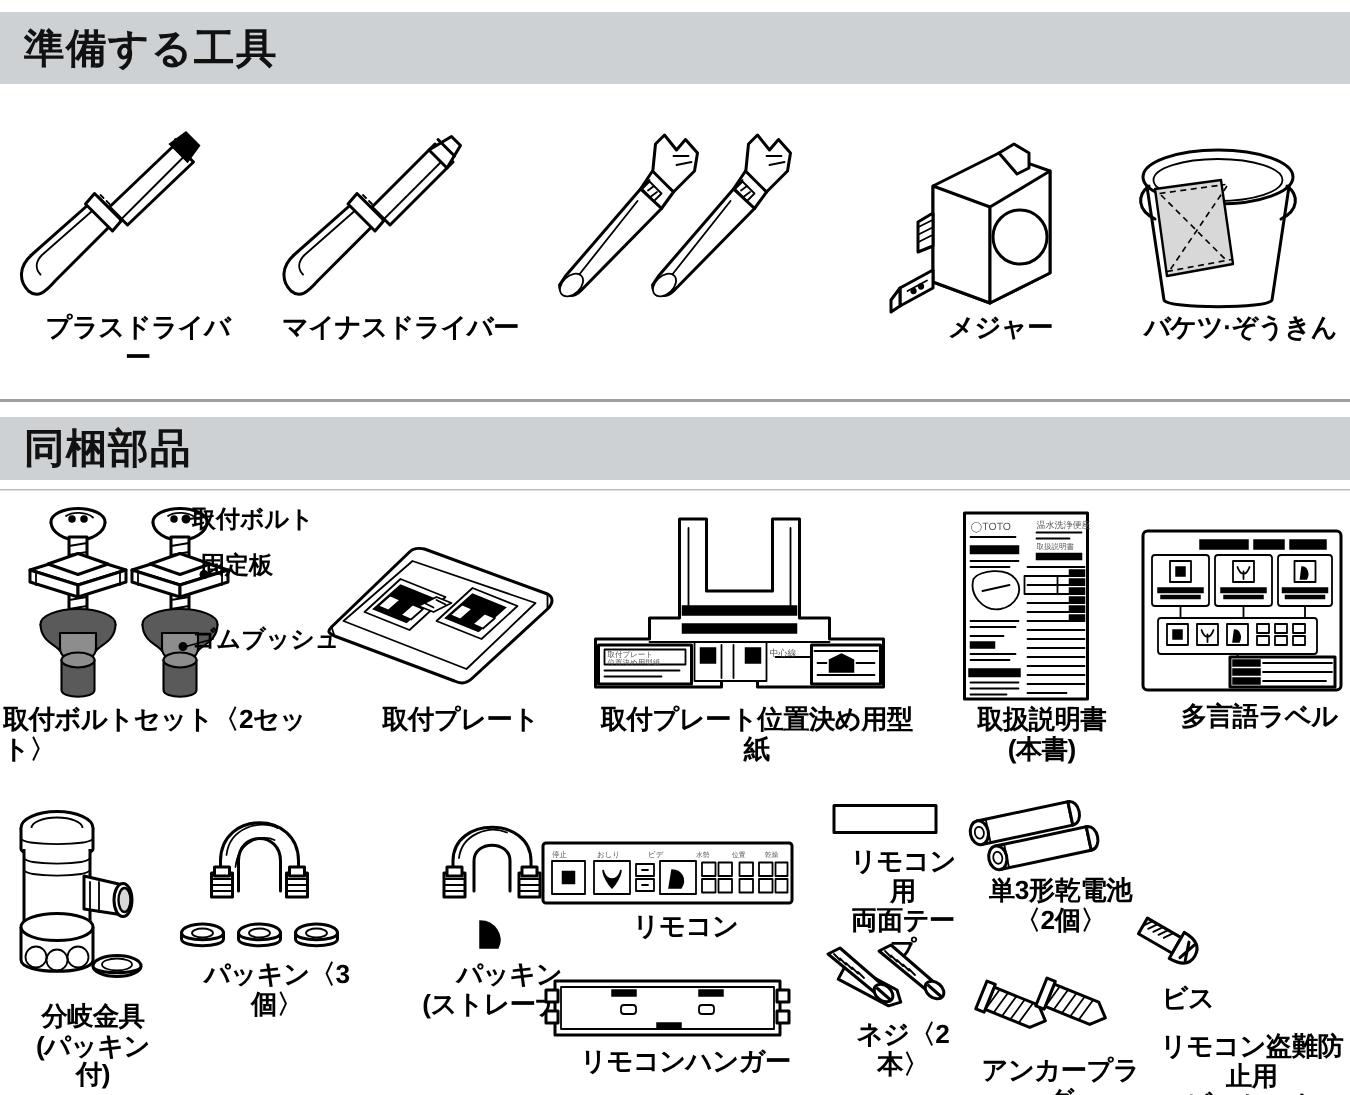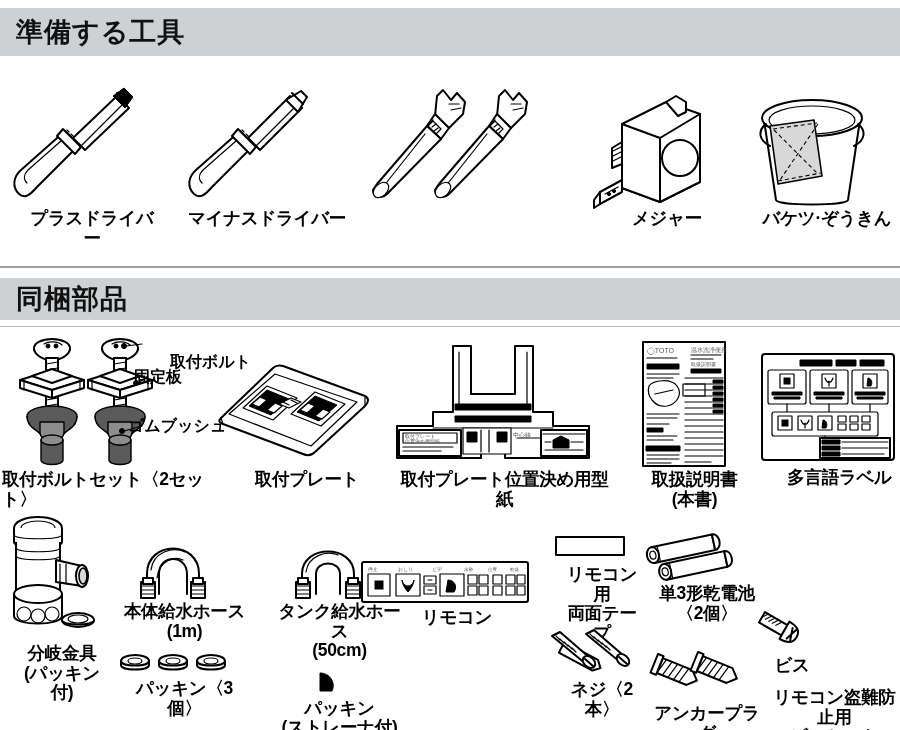--- a/index.html
+++ b/index.html
@@ -217,21 +217,21 @@
           <ellipse class="fil-mg" cx="42" cy="104" rx="11" ry="5"></ellipse>
 
           <circle class="fil-k" cx="46" cy="10" r="2.5"></circle>
           <path class="ln-t" d="M48 10 L64 8"></path>
           <circle class="fil-k" cx="58" cy="47" r="2.5"></circle>
           <path class="ln-t" d="M60 47 L70 40"></path>
           <circle class="fil-k" cx="44" cy="95" r="2.5"></circle>
           <path class="ln-t" d="M46 95 L64 90"></path>
         </g>
       </svg>
-      <div class="callout" style="left:128px;top:16px;margin-left:42px;">取付ボルト</div>
+      <div class="callout" style="left:128px;top:0px;">取付ボルト</div>
       <div class="callout" style="left:134px;top:31px;">固定板</div>
       <div class="callout" style="left:128px;top:80px;text-align:center;">ゴムブッシュ</div>
     </div>
     <div class="cap" style="text-align:left;padding-left:2px;">取付ボルトセット〈2セット〉</div>
   </div>
 
   <div class="item" style="left:215px;top:352px;width:160px;">
     <div class="art" style="width:160px;height:118px;">
       <svg width="160" height="118" viewBox="0 0 160 118">
         <path class="fil-w" d="M6 66 L58 16 C60 14 64 13 68 14 L150 44 C154 46 154 50 150 54 L100 100 C96 104 92 104 88 102 L8 72 C4 70 3 69 6 66 Z"></path>
@@ -347,21 +347,21 @@
         <rect class="fil-w-t" x="104" y="74" width="8" height="6"></rect>
         <rect class="fil-w" x="62" y="88" width="70" height="20"></rect>
         <path class="fil-k" d="M64 90 L82 90 L82 94 L64 94 Z M64 96 L82 96 L82 100 L64 100 Z M64 102 L82 102 L82 106 L64 106 Z"></path>
         <path class="ln-t" d="M84 92 L130 92 M84 98 L130 98 M84 104 L126 104"></path>
         <path class="ln-t" d="M67 86 L67 88"></path>
       </svg>
     </div>
     <div class="cap">多言語ラベル</div>
   </div>
 
-  <div class="item" style="left:0px;top:508px;width:100px;text-align:center;">
+  <div class="item" style="left:0px;top:532px;width:100px;text-align:center;">
     <div class="art" style="width:100px;height:140px;">
       <svg width="100" height="140" viewBox="0 0 100 140">
         <ellipse class="fil-w" cx="38" cy="20" rx="24" ry="11"></ellipse>
         <ellipse class="ln-t" cx="38" cy="20" rx="17" ry="7"></ellipse>
         <path class="fil-w" d="M14 20 L14 34 C14 41 62 41 62 34 L62 20"></path>
         <path class="ln-t" d="M14 27 C16 32 60 32 62 27"></path>
         <path class="fil-w" d="M16 34 L16 86 C16 94 60 94 60 86 L60 34"></path>
         <path class="ln-t" d="M16 40 C18 45 58 45 60 40 M16 48 C18 53 58 53 60 48"></path>
         <path class="fil-w" d="M56 52 L82 58 L82 78 L56 74 Z"></path>
         <ellipse class="fil-w" cx="82" cy="68" rx="6" ry="11"></ellipse>
@@ -388,22 +388,20 @@
         <path class="ln" d="M46 64 L46 44 C46 24 74 24 74 44 L74 64"></path>
         <path class="ln-t" d="M38 40 C40 22 60 16 72 22 M44 48 C46 30 62 26 70 30"></path>
         <rect class="fil-w" x="28" y="52" width="14" height="16"></rect>
         <path class="ln-t" d="M28 56 L42 56 M28 60 L42 60 M28 64 L42 64"></path>
         <rect class="fil-w" x="30" y="48" width="10" height="6"></rect>
         <rect class="fil-w" x="78" y="52" width="14" height="16"></rect>
         <path class="ln-t" d="M78 56 L92 56 M78 60 L92 60 M78 64 L92 64"></path>
         <rect class="fil-w" x="80" y="48" width="10" height="6"></rect>
       </svg>
     </div>
-    <div class="cap">本体給水ホース
-(1m)</div>
     <div class="art" style="width:120px;height:26px;margin-top:10px;">
       <svg width="120" height="26" viewBox="0 0 120 26">
         <ellipse class="fil-w" cx="22" cy="10" rx="14" ry="6"></ellipse>
         <path class="fil-w" d="M8 10 C8 16 36 16 36 10 L36 14 C36 20 8 20 8 14 Z"></path>
         <ellipse class="ln-t" cx="22" cy="10" rx="7" ry="3"></ellipse>
         <ellipse class="fil-w" cx="60" cy="10" rx="14" ry="6"></ellipse>
         <path class="fil-w" d="M46 10 C46 16 74 16 74 10 L74 14 C74 20 46 20 46 14 Z"></path>
         <ellipse class="ln-t" cx="60" cy="10" rx="7" ry="3"></ellipse>
         <ellipse class="fil-w" cx="98" cy="10" rx="14" ry="6"></ellipse>
         <path class="fil-w" d="M84 10 C84 16 112 16 112 10 L112 14 C112 20 84 20 84 14 Z"></path>
@@ -420,22 +418,20 @@
         <path class="ln" d="M48 64 L48 44 C48 30 72 30 72 44 L72 64"></path>
         <path class="ln-t" d="M38 42 C40 26 58 20 70 25"></path>
         <rect class="fil-w" x="28" y="52" width="14" height="16"></rect>
         <path class="ln-t" d="M28 56 L42 56 M28 60 L42 60 M28 64 L42 64"></path>
         <rect class="fil-w" x="30" y="48" width="10" height="6"></rect>
         <rect class="fil-w" x="78" y="52" width="14" height="16"></rect>
         <path class="ln-t" d="M78 56 L92 56 M78 60 L92 60 M78 64 L92 64"></path>
         <rect class="fil-w" x="80" y="48" width="10" height="6"></rect>
       </svg>
     </div>
-    <div class="cap">タンク給水ホース
-(50cm)</div>
     <div class="art" style="width:120px;height:26px;margin-top:10px;">
       <svg width="120" height="26" viewBox="0 0 120 26">
         <path class="fil-k" d="M52 2 C62 2 68 12 64 20 L52 20 Z"></path>
         <path class="ln-t" d="M54 6 L58 6 M54 10 L61 10 M54 14 L63 14"></path>
       </svg>
     </div>
     <div class="cap" style="margin-top:2px;">パッキン
 (ストレーナ付)</div>
   </div>
 
@@ -466,20 +462,38 @@
         <rect class="fil-w-t" x="133" y="28" width="9" height="9"></rect>
         <rect class="fil-w-t" x="146" y="17" width="9" height="9"></rect>
         <rect class="fil-w-t" x="146" y="28" width="9" height="9"></rect>
         <rect class="fil-w-t" x="157" y="17" width="8" height="9"></rect>
         <rect class="fil-w-t" x="157" y="28" width="8" height="9"></rect>
       </svg>
     </div>
     <div class="cap" style="margin-top:2px;">リモコン</div>
   </div>
 
+  <div class="item" style="left:355px;top:650px;width:180px;">
+    <div class="art" style="width:170px;height:46px;">
+      <svg width="170" height="46" viewBox="0 0 170 46">
+        <rect class="fil-w" x="10" y="4" width="150" height="36"></rect>
+        <rect class="fil-w-t" x="14" y="8" width="142" height="28"></rect>
+        <rect class="fil-k" x="48" y="10" width="16" height="4"></rect>
+        <rect class="fil-k" x="106" y="10" width="16" height="4"></rect>
+        <rect class="fil-k" x="78" y="32" width="16" height="4"></rect>
+        <rect class="fil-w-t" x="54" y="20" width="10" height="6" rx="2"></rect>
+        <rect class="fil-w-t" x="106" y="20" width="10" height="6" rx="2"></rect>
+        <rect class="fil-w" x="4" y="10" width="8" height="8"></rect>
+        <rect class="fil-w" x="4" y="24" width="8" height="8"></rect>
+        <rect class="fil-w" x="158" y="10" width="8" height="8"></rect>
+        <rect class="fil-w" x="158" y="24" width="8" height="8"></rect>
+      </svg>
+    </div>
+    <div class="cap" style="margin-top:2px;">リモコンハンガー</div>
+  </div>
 
   <div class="item" style="left:535px;top:533px;width:110px;">
     <div class="art" style="width:80px;height:26px;">
       <svg width="80" height="26" viewBox="0 0 80 26">
         <rect class="fil-w" x="6" y="4" width="68" height="18"></rect>
       </svg>
     </div>
     <div class="cap" style="margin-top:6px;">リモコン用
 両面テープ</div>
   </div>

